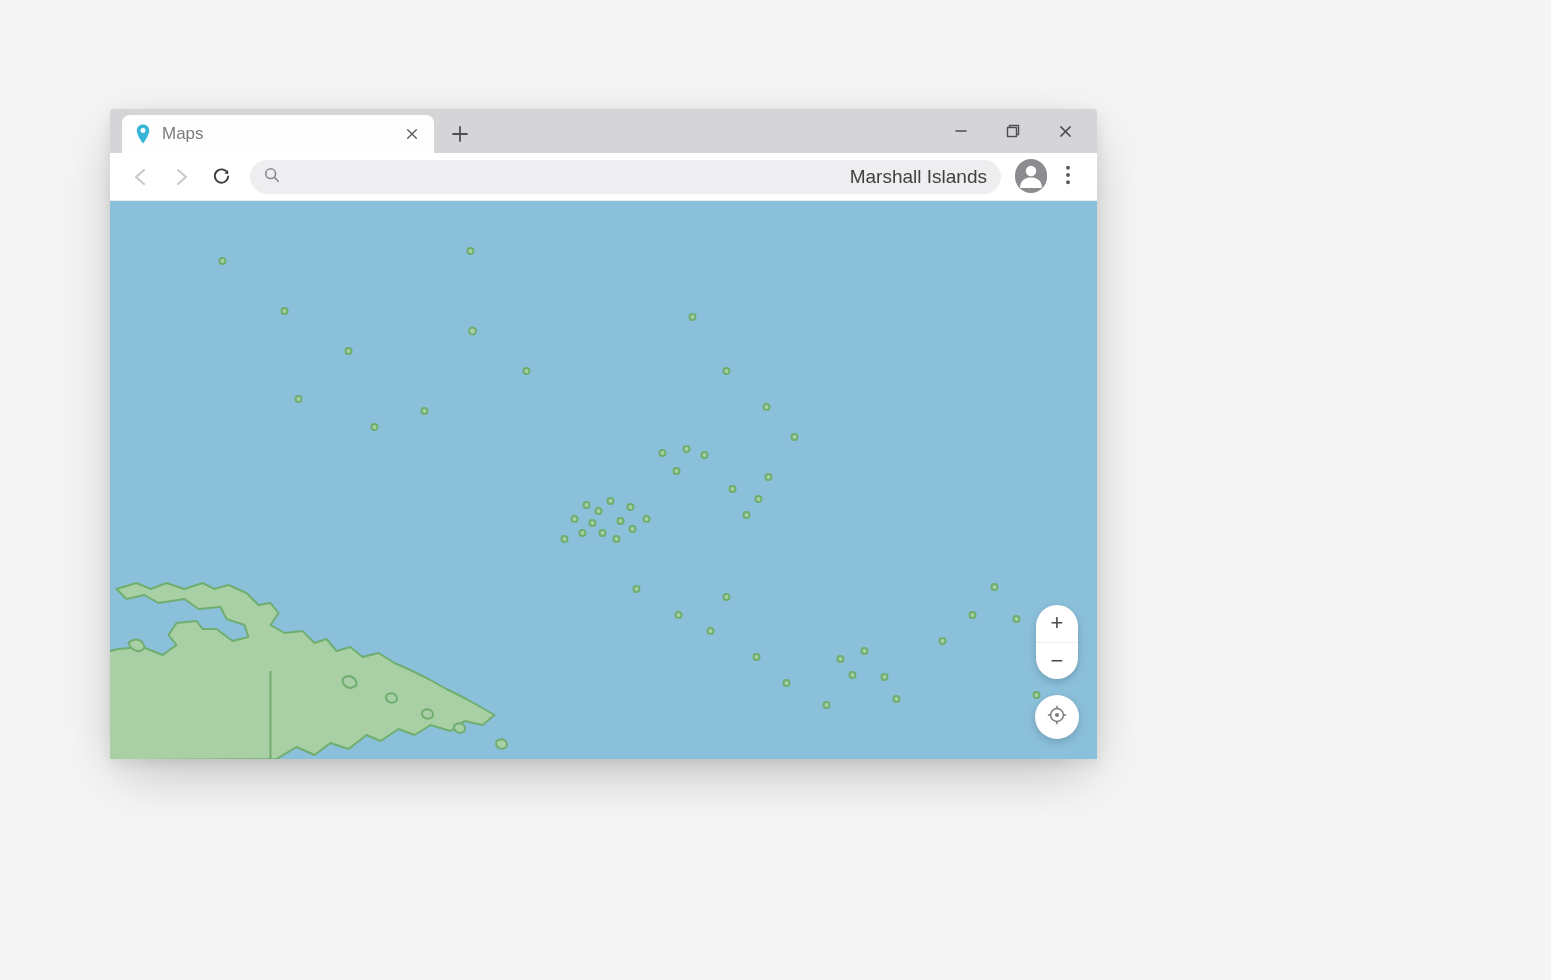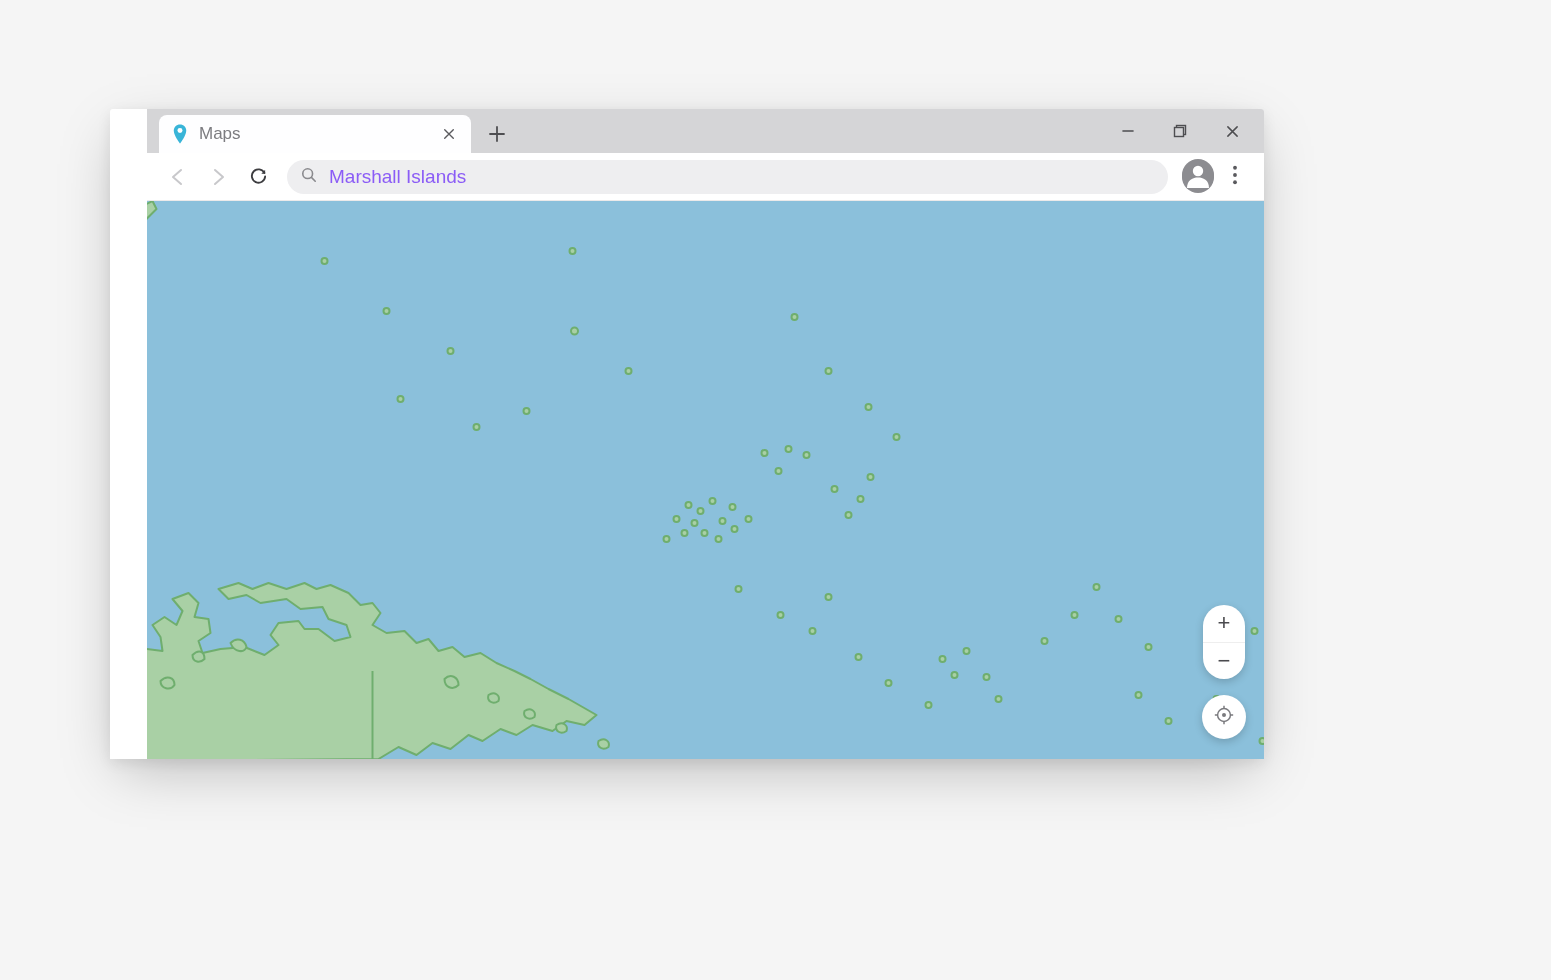--- a/index.html
+++ b/index.html
@@ -7,29 +7,28 @@
       width: 1551px;
       height: 980px;
       background: #f5f5f5;
       font-family: Arial, Helvetica, sans-serif;
       overflow: hidden;
     }
     .browser-window {
       position: absolute;
       left: 110px;
       top: 109px;
-      width: 1154px;
+      width: 987px;
       height: 650px;
       background: #fff;
       box-shadow: 0 18px 55px -10px rgba(0,0,0,0.25), 0 4px 14px rgba(0,0,0,0.08);
       border-radius: 3px 3px 0 0;
       display: flex;
       flex-direction: column;
       overflow: hidden;
-      padding-left: 37px;
     }
     
     .tabbar {
       height: 44px;
       background: #d5d5d7;
       display: flex;
       align-items: flex-end;
       position: relative;
     }
     .tab {
@@ -109,22 +108,23 @@
       padding: 0 14px;
       gap: 12px;
       margin: 0 8px 0 6px;
     }
     .omnibox svg { flex-shrink: 0; }
     .omnibox-input {
       flex: 1;
       border: none;
       background: transparent;
       font-size: 19px;
-      color: #8b5cf6;
+      color: #404040;
       outline: none;
+      text-align: right;
     }
     .avatar {
       width: 32px; height: 32px;
       border-radius: 50%;
       background: #8c8c90;
       display: flex; align-items: center; justify-content: center;
       cursor: pointer;
     }
     .menu-dots {
       width: 30px; height: 34px;

